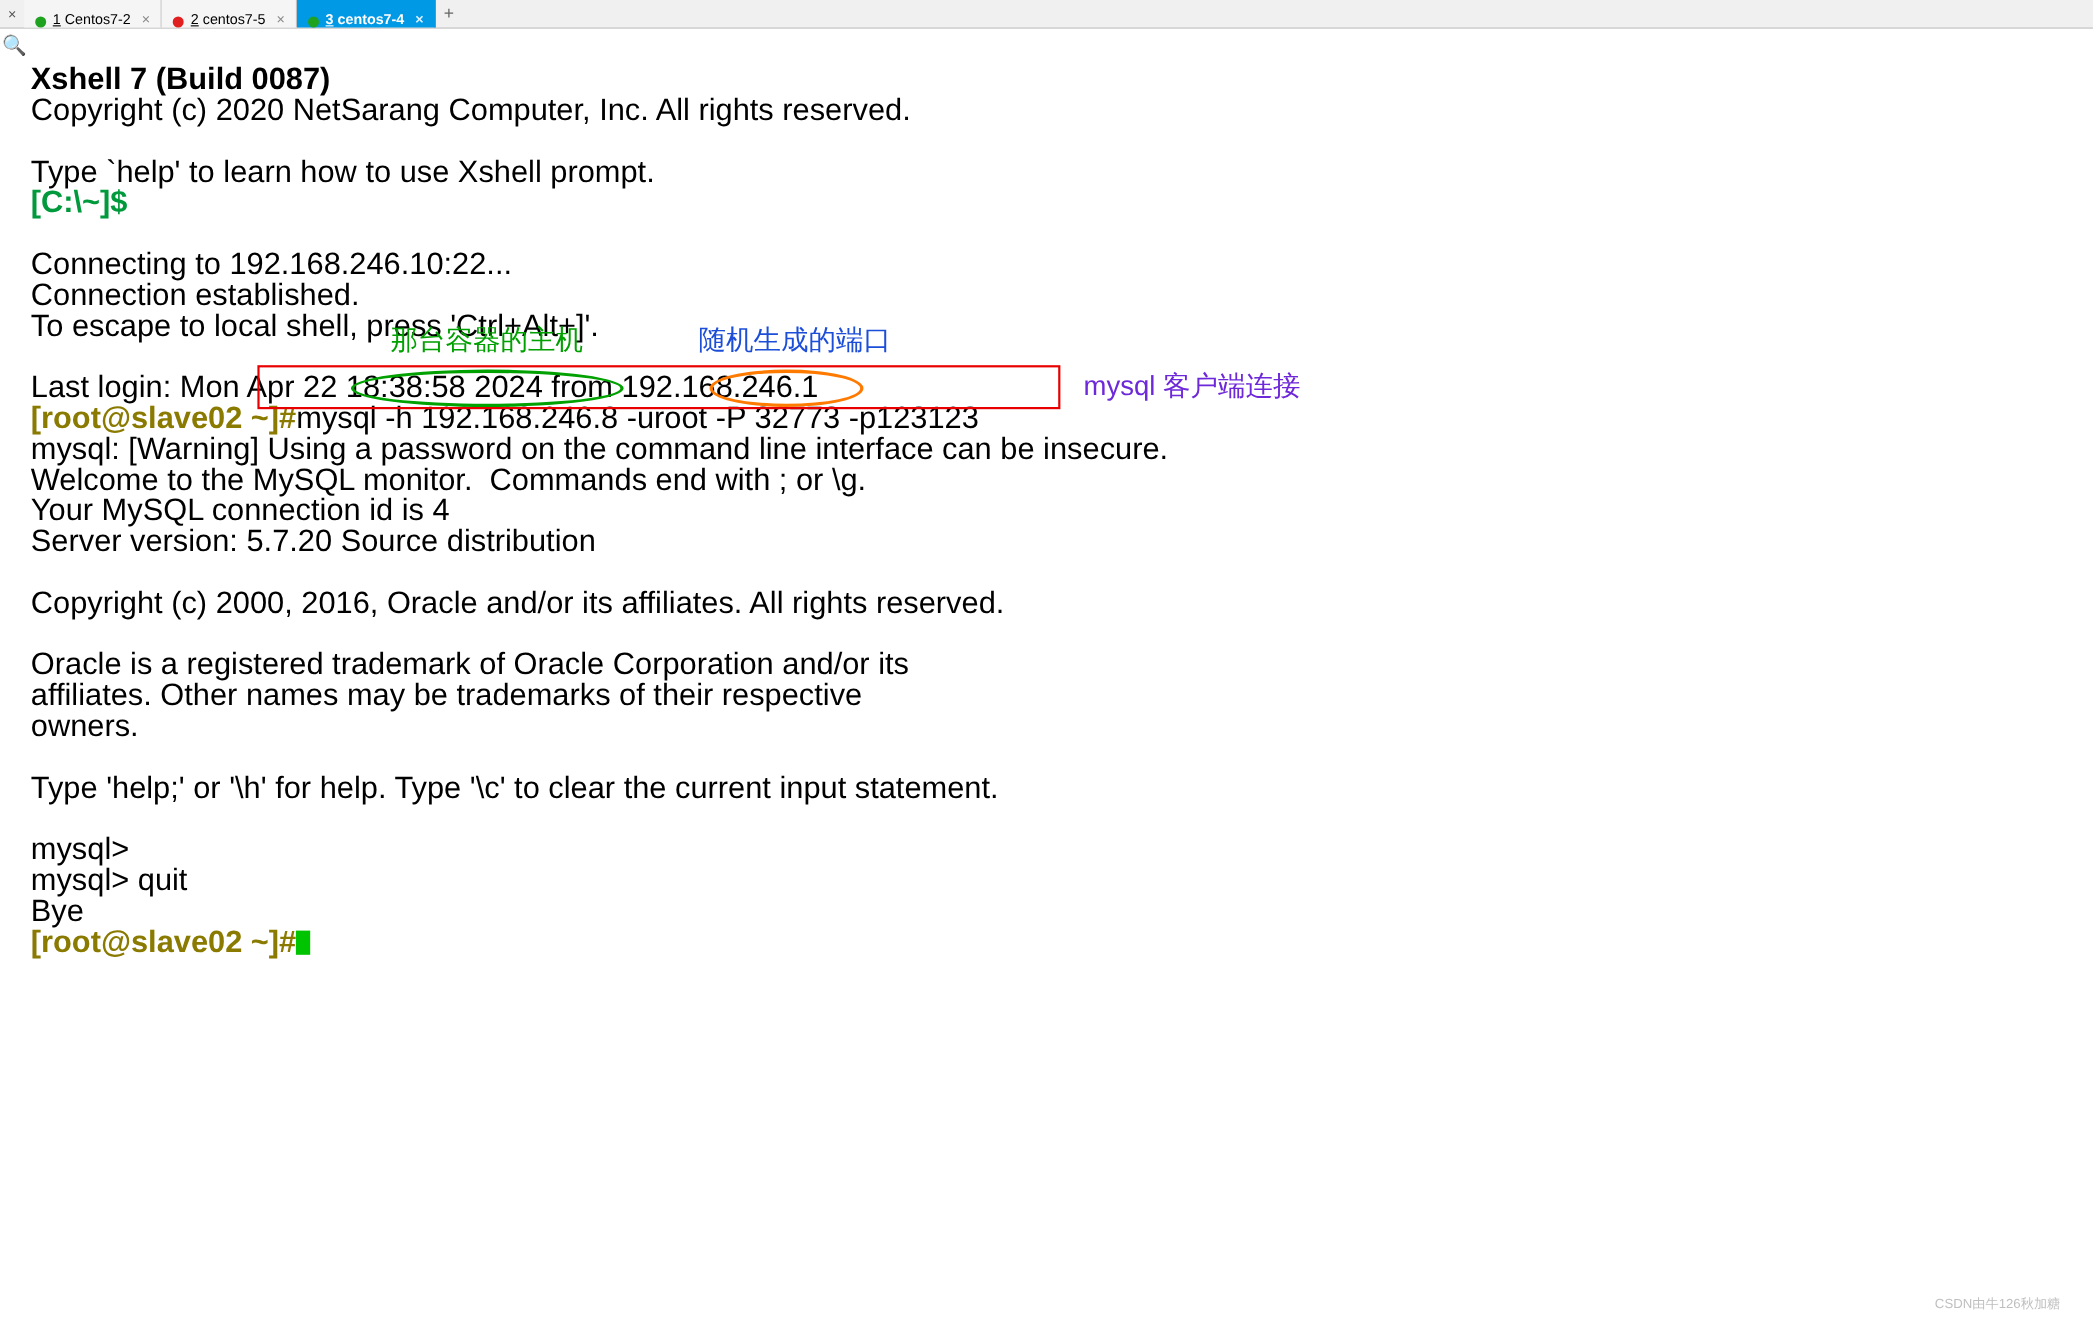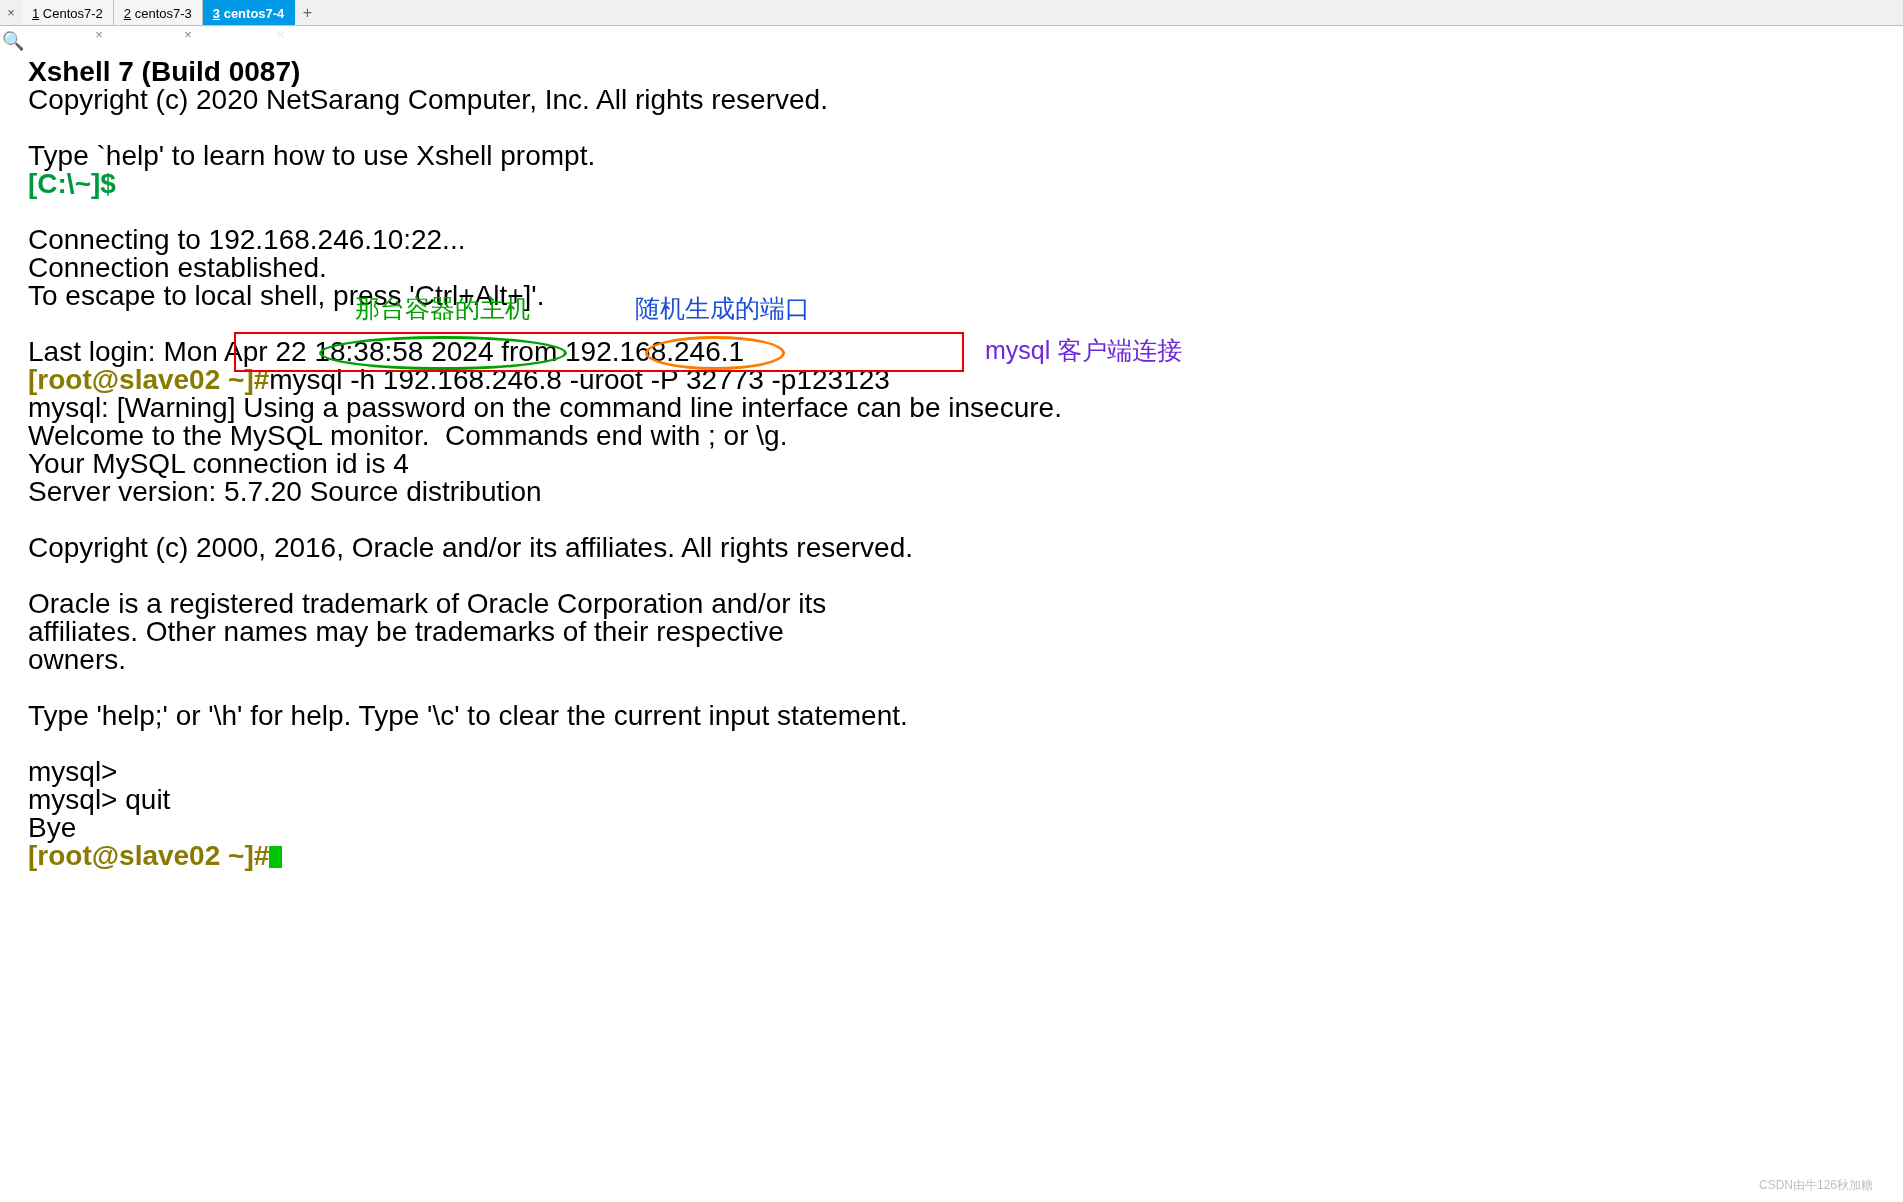--- a/index.html
+++ b/index.html
@@ -29,21 +29,20 @@
   }
   .tab {
     display: flex;
     align-items: flex-end;
     height: 100%;
     padding: 0 10px;
     border-right: 1px solid #c0c0c0;
     background: #f5f5f5;
     cursor: pointer;
     gap: 6px;
-    flex-direction: column;
   }
   .tab.active {
     background: #0099e6;
     color: #fff;
     font-weight: bold;
     border-right: 1px solid #0099e6;
   }
   .tab .dot { width: 10px; height: 10px; border-radius: 50%; display:inline-block;}
   .dot.green { background: #1fa21f; }
   .dot.red   { background: #e02020; }
@@ -131,21 +130,21 @@
   <div class="tab-close-left">×</div>
 
   <div class="tab">
     <span class="dot green"></span>
     <span><span class="num-underline">1</span> <span>Centos7-2</span></span>
     <span class="close">×</span>
   </div>
 
   <div class="tab">
     <span class="dot red"></span>
-    <span><span class="num-underline">2</span> <span>centos7-3</span></span>
+    <span><span class="num-underline">2</span> <span>centos7-5</span></span>
     <span class="close">×</span>
   </div>
 
   <div class="tab active">
     <span class="dot green"></span>
     <span><span class="num-underline">3</span> <span>centos7-4</span></span>
     <span class="close">×</span>
   </div>
 
   <div class="tab-add">+</div>

